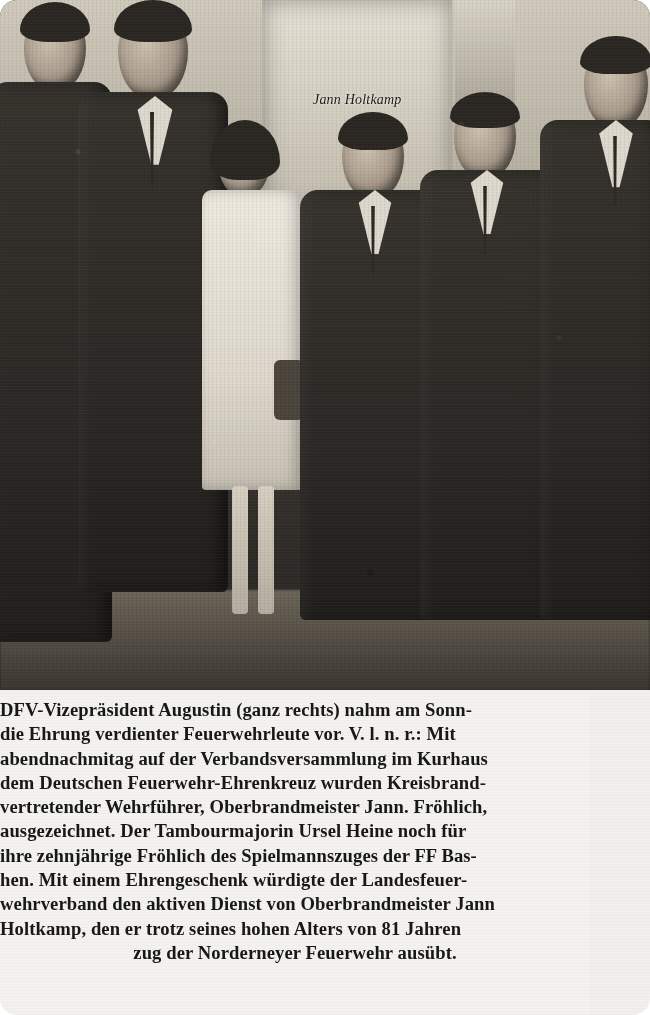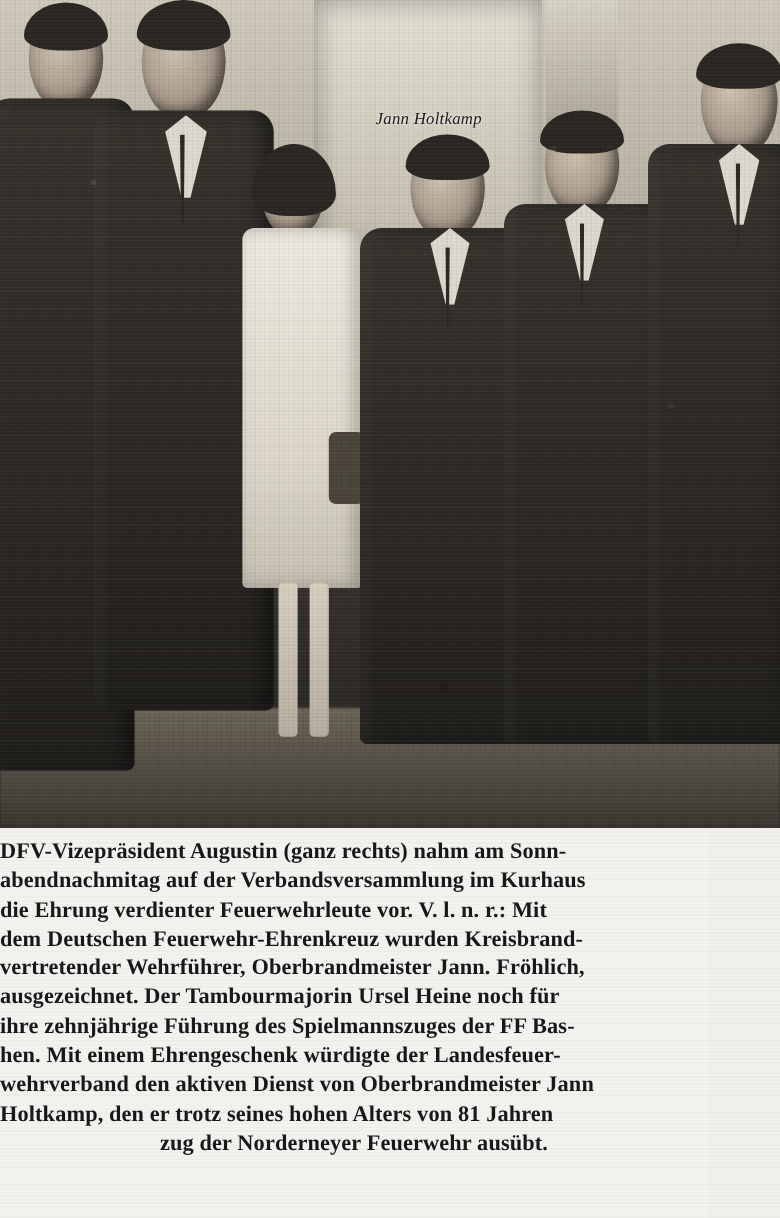--- a/index.html
+++ b/index.html
@@ -9,20 +9,21 @@
   }
   body {
     font-family: "Liberation Serif", serif;
   }
   .page {
     position: relative;
     width: 650px;
     height: 1015px;
     background: #f2f0ec;
     overflow: hidden;
+    border-radius: 17px;
   }
 
   
   .photo {
     position: absolute;
     left: 0;
     top: 0;
     width: 650px;
     height: 690px;
     background: #2b2b28;
@@ -234,26 +235,26 @@
       <div class="tie" style="left:66px; top:136px; width:18px; height:70px;"></div>
     </div>
 
     <div class="photo-noise"></div>
 
     <div class="caption-photo">Jann Holtkamp</div>
   </div>
 
   <div class="caption-block">
     <span class="caption-line">DFV-Vizepräsident Augustin (ganz rechts) nahm am Sonn-</span>
+    <span class="caption-line">die Ehrung verdienter Feuerwehrleute vor. V. l. n. r.: Mit</span>
     <span class="caption-line">abendnachmitag auf der Verbandsversammlung im Kurhaus</span>
-    <span class="caption-line">die Ehrung verdienter Feuerwehrleute vor. V. l. n. r.: Mit</span>
     <span class="caption-line">dem Deutschen Feuerwehr-Ehrenkreuz wurden Kreisbrand-</span>
     <span class="caption-line">vertretender Wehrführer, Oberbrandmeister Jann. Fröhlich,</span>
     <span class="caption-line">ausgezeichnet. Der Tambourmajorin Ursel Heine noch für</span>
-    <span class="caption-line">ihre zehnjährige Führung des Spielmannszuges der FF Bas-</span>
+    <span class="caption-line">ihre zehnjährige Fröhlich des Spielmannszuges der FF Bas-</span>
     <span class="caption-line">hen. Mit einem Ehrengeschenk würdigte der Landesfeuer-</span>
     <span class="caption-line">wehrverband den aktiven Dienst von Oberbrandmeister Jann</span>
     <span class="caption-line">Holtkamp, den er trotz seines hohen Alters von 81 Jahren</span>
     <span class="caption-line last">zug der Norderneyer Feuerwehr ausübt.</span>
   </div>
 
   <div class="grain-overlay"></div>
 </div>
 
 </body></html>

